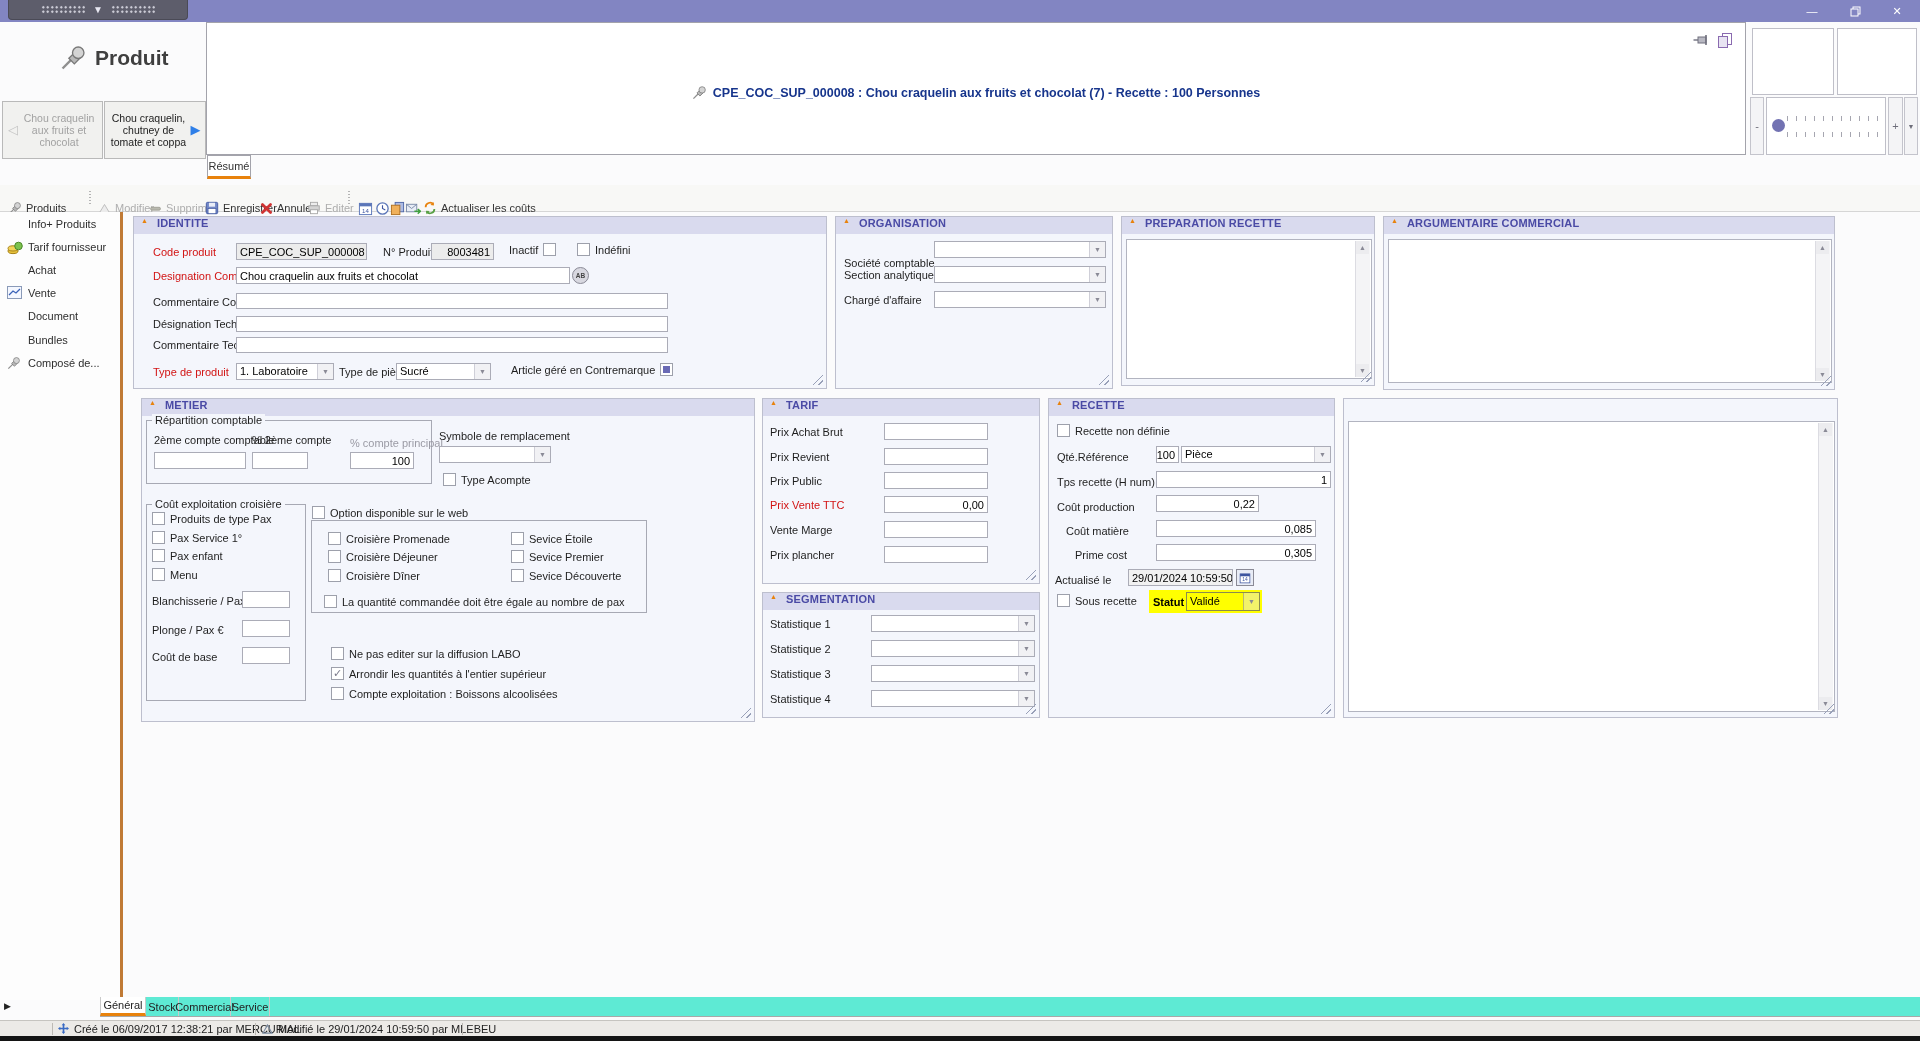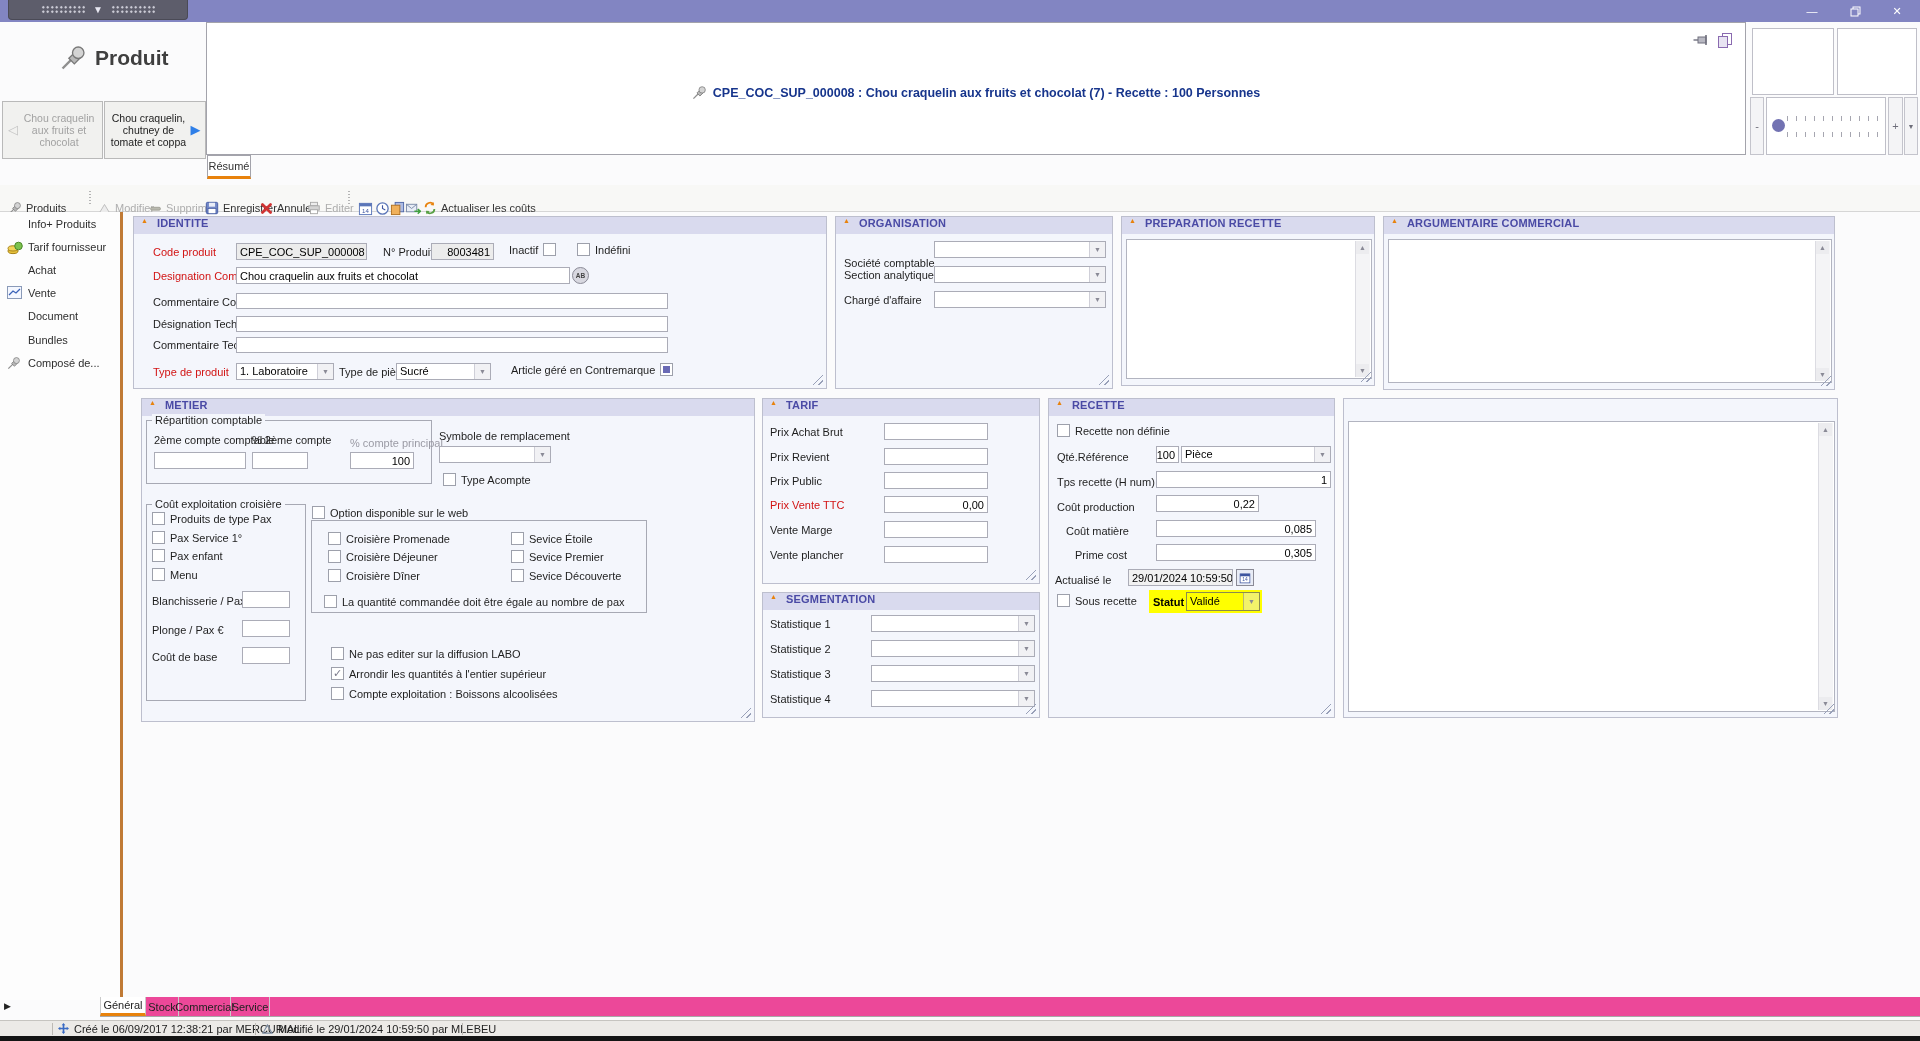--- a/index.html
+++ b/index.html
@@ -55,21 +55,21 @@
   .bx .ind{width:7px;height:7px;background:#6a6ab5;}
   .fs{position:absolute;border:1px solid #a7a9b4;box-sizing:border-box;}
   .leg{position:absolute;background:#f4f6fc;padding:0 3px;white-space:nowrap;}
   .grip{position:absolute;width:11px;height:11px;clip-path:polygon(100% 0,100% 100%,0 100%);background:repeating-linear-gradient(135deg,#98a0b8 0 1px,transparent 1px 4px);}
   .ta{position:absolute;background:#fff;border:1px solid #b2b4c0;box-sizing:border-box;}
   .sbar{position:absolute;right:1px;top:1px;bottom:1px;width:14px;background:#f4f4f6;border-left:1px solid #dcdce2;}
   .sbar .up,.sbar .dn{position:absolute;left:0;width:13px;height:13px;display:flex;align-items:center;justify-content:center;color:#8a8a96;font-size:7px;background:#ececef;}
   .sbar .up{top:0;} .sbar .dn{bottom:0;}
   .ylw{background:#ffff00;}
   
-  #tabstrip{position:absolute;left:100px;top:997px;width:1820px;height:20px;border-bottom:1px solid #a8a8a8;box-sizing:border-box;background:#ec4899;}
+  #tabstrip{position:absolute;left:100px;top:997px;width:1820px;height:20px;border-bottom:1px solid #a8a8a8;box-sizing:border-box;background:#5eead4;}
   .btab{position:absolute;top:0;height:19px;display:flex;align-items:center;justify-content:center;color:#222;border-right:1px solid #cacaca;box-sizing:border-box;}
   .btab.active{background:#fff;border-left:1px solid #cacaca;border-bottom:3px solid #e8820c;font-weight:normal;}
   #statusbar{position:absolute;left:0;top:1020px;width:1920px;height:16px;background:#eceae7;border-top:1px solid #c6c4c0;box-sizing:border-box;}
   .stsep{position:absolute;top:2px;width:1px;height:12px;background:#bdbab5;}
   .stitem{position:absolute;top:0;height:15px;display:flex;align-items:center;gap:5px;color:#222;white-space:nowrap;}
   #bottombar{position:absolute;left:0;top:1036px;width:1920px;height:5px;background:#141414;}
   svg{display:block;}
 </style>
 </head>
 <body>
@@ -487,21 +487,21 @@
     <span class="lbl" style="left:7px;top:52px;">Prix Revient</span>
     <div class="inp" style="left:121px;top:49px;width:104px;height:17px;"></div>
     <span class="lbl" style="left:7px;top:76px;">Prix Public</span>
     <div class="inp" style="left:121px;top:73px;width:104px;height:17px;"></div>
     <span class="lbl red" style="left:7px;top:100px;">Prix Vente TTC</span>
     <div class="inp num" style="left:121px;top:97px;width:104px;height:17px;">
         <span>0,00</span>
       </div>
     <span class="lbl" style="left:7px;top:125px;">Vente Marge</span>
     <div class="inp" style="left:121px;top:122px;width:104px;height:17px;"></div>
-    <span class="lbl" style="left:7px;top:150px;">Vente plancher</span>
+    <span class="lbl" style="left:7px;top:150px;">Prix plancher</span>
     <div class="inp" style="left:121px;top:147px;width:104px;height:17px;"></div>
     <div class="grip" style="right:3px;bottom:3px;"></div>
   </div>
 
   <div class="sec" style="left:762px;top:592px;width:278px;height:126px;">
     <div class="sec-h">
       <span class="tri">▲</span>
       <span class="t">SEGMENTATION</span>
     </div>
     <span class="lbl" style="left:7px;top:25px;">Statistique 1</span>

